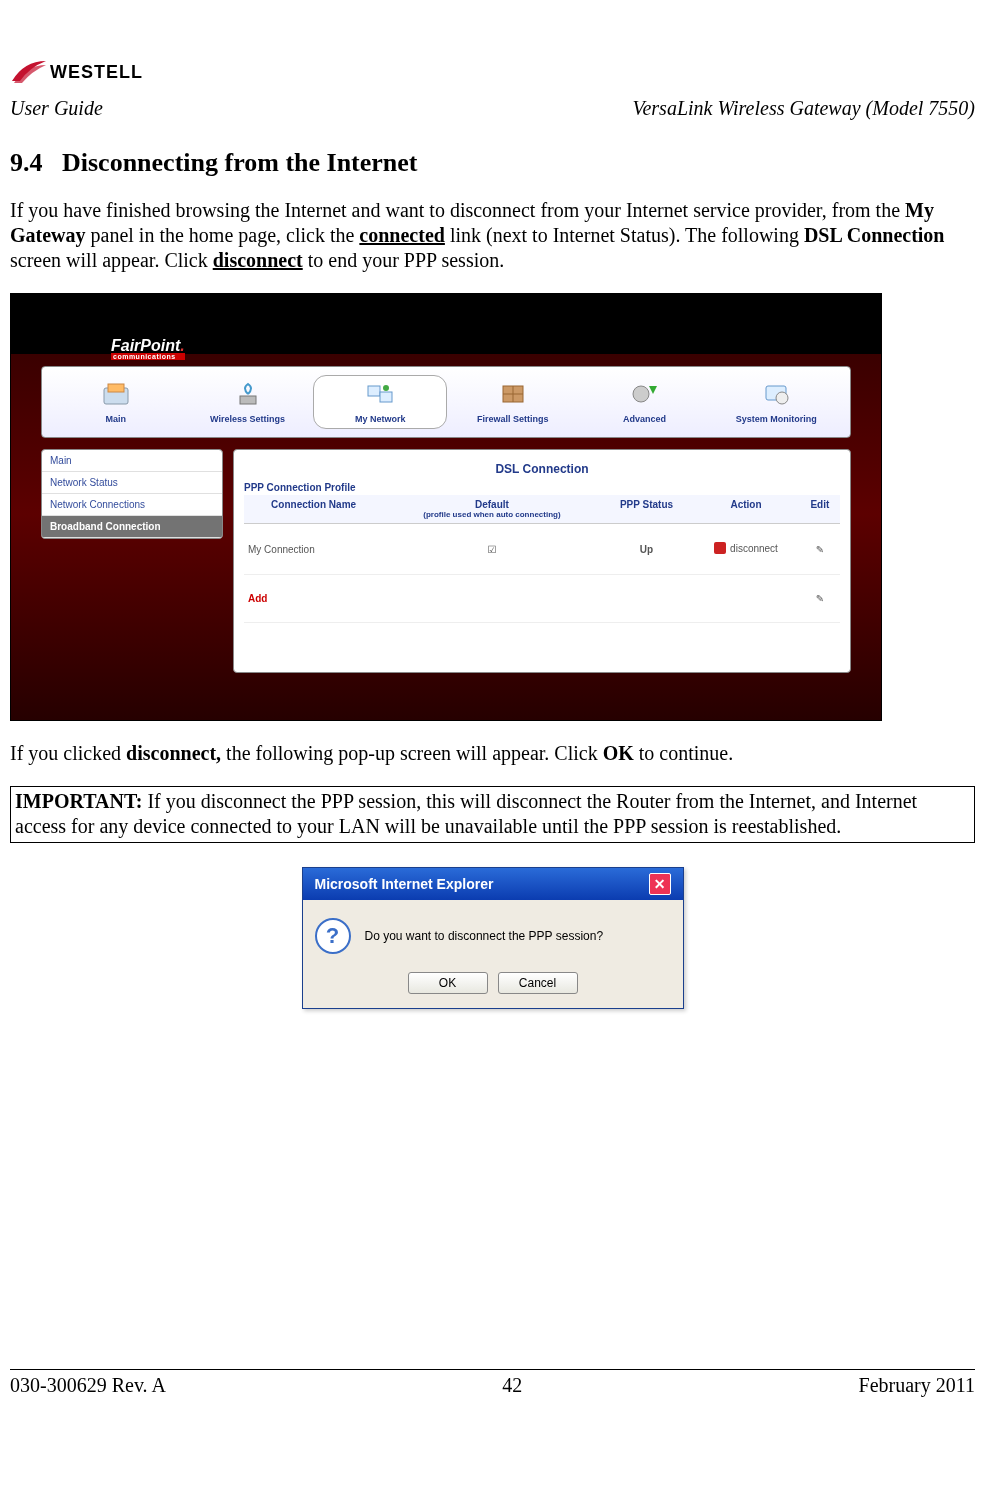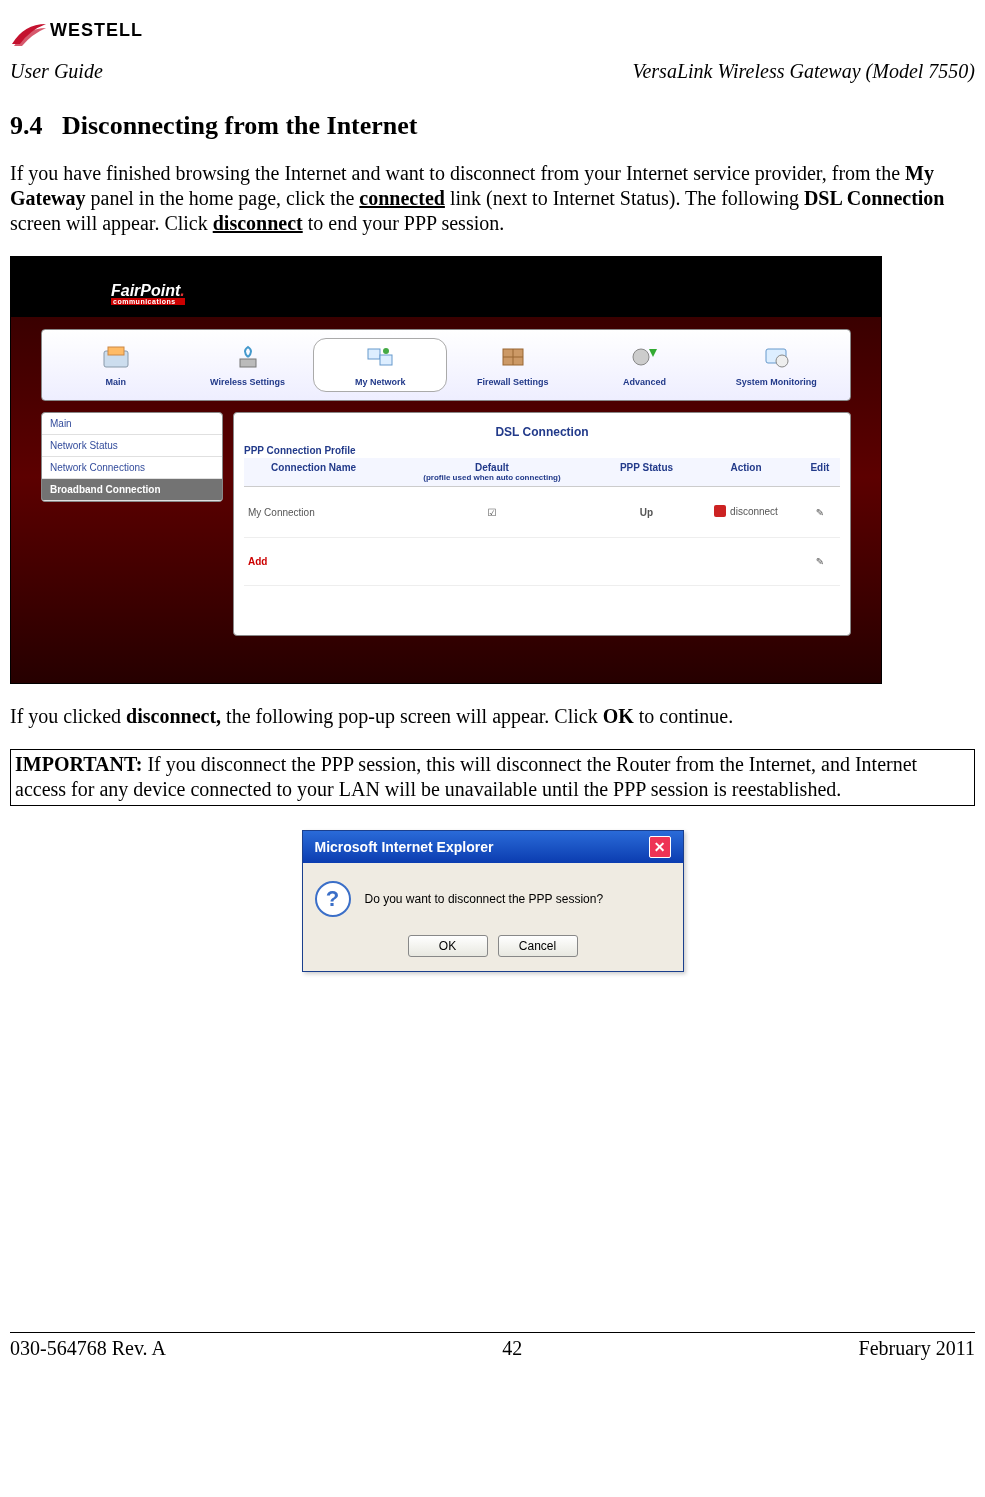--- a/index.html
+++ b/index.html
@@ -11,23 +11,24 @@
     width: 985px;
   }
   .page {
     width: 985px;
     padding: 20px 10px 10px 10px;
     box-sizing: border-box;
     position: relative;
   }
   .logo {
     display: inline-flex;
-    align-items: flex-start;
+    align-items: center;
     gap: 2px;
     margin-bottom: 2px;
+    margin-top: 37px;
   }
   .logo-swoosh {
     width: 38px;
     height: 30px;
     position: relative;
   }
   .logo-text {
     font-family: Arial, sans-serif;
     font-weight: 900;
     font-size: 18px;
@@ -69,21 +70,21 @@
   .router-top {
     position:absolute;
     left:0;right:0;
     top:45px;
     height:15px;
     background:#000;
   }
   .fp-logo{
     position:absolute;
     left:100px;
-    top:25px;
+    top:43px;
     color:#fff;
     font-style: italic;
     font-weight:bold;
     font-size:16px;
     font-family: Arial, sans-serif;
   }
   .fp-logo .sub{
     font-size:7px;
     font-style:normal;
     font-weight:bold;
@@ -414,17 +415,17 @@
       <div class="dlg-buttons">
         <button class="dlg-btn">OK</button>
         <button class="dlg-btn">Cancel</button>
       </div>
     </div>
   </div>
 
   
   <div class="footer-line"></div>
   <div class="footer-row">
-    <span>030-564768 Rev. A</span>
+    <span>030-300629 Rev. A</span>
     <span>42</span>
     <span>February 2011</span>
   </div>
 </div>
 
 </body></html>

